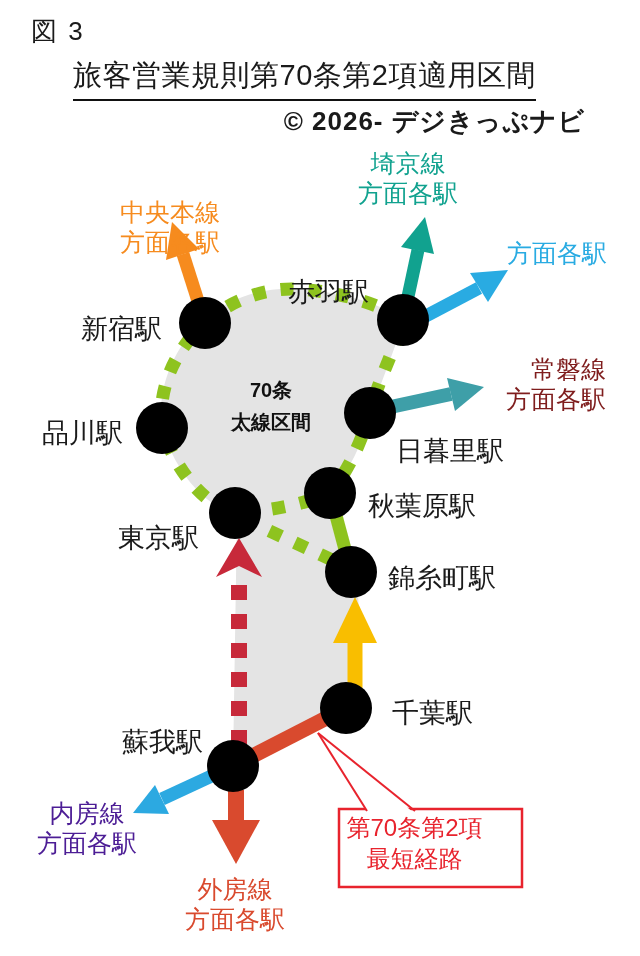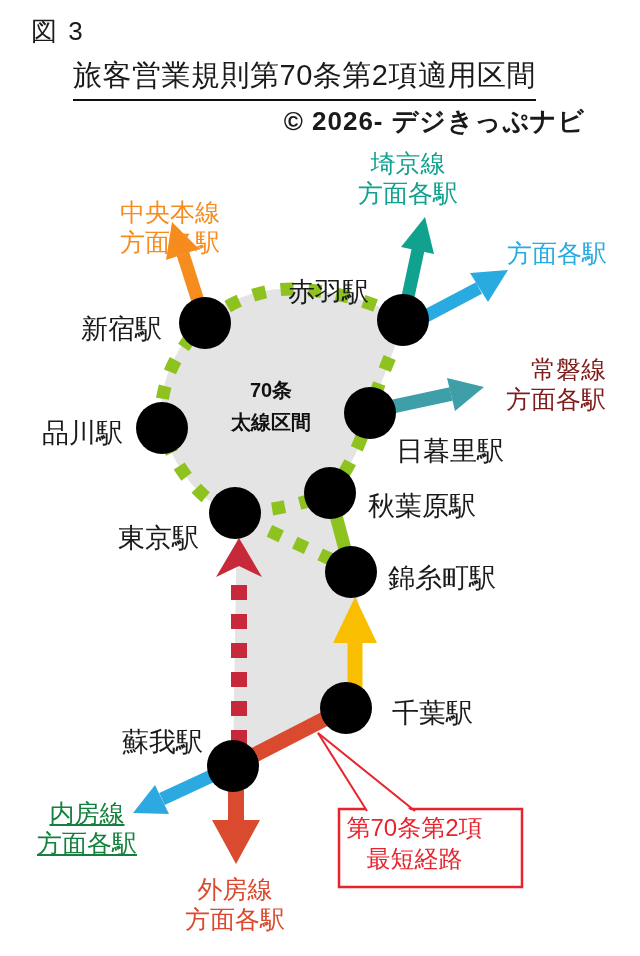--- a/index.html
+++ b/index.html
@@ -20,21 +20,21 @@
     white-space:nowrap;z-index:10;width:130px;
   }
   .center-label{
     left:191px;top:374px;width:160px;text-align:center;font-size:20px;
     font-weight:600;line-height:32px;color:#111;z-index:10;
   }
   .co-chuo{color:#F68B1E;margin-top:40px;}
   .co-saikyo{color:#11A28F;}
   .co-tohoku{color:#29ABE2;}
   .co-joban{color:#7f1d1d;text-align:right;}
-  .co-uchibo{color:#15803d;text-decoration:underline;}
+  .co-uchibo{color:#4c1d95;}
   .co-sotobo{color:#D94A2E;}
   .callout-text{
     left:338px;top:812px;width:153px;text-align:center;font-size:24px;
     font-weight:500;line-height:31px;color:#E8232D;z-index:12;
   }
   svg.diagram{position:absolute;left:0;top:0;z-index:1;}
 </style>
 </head>
 <body>
 

